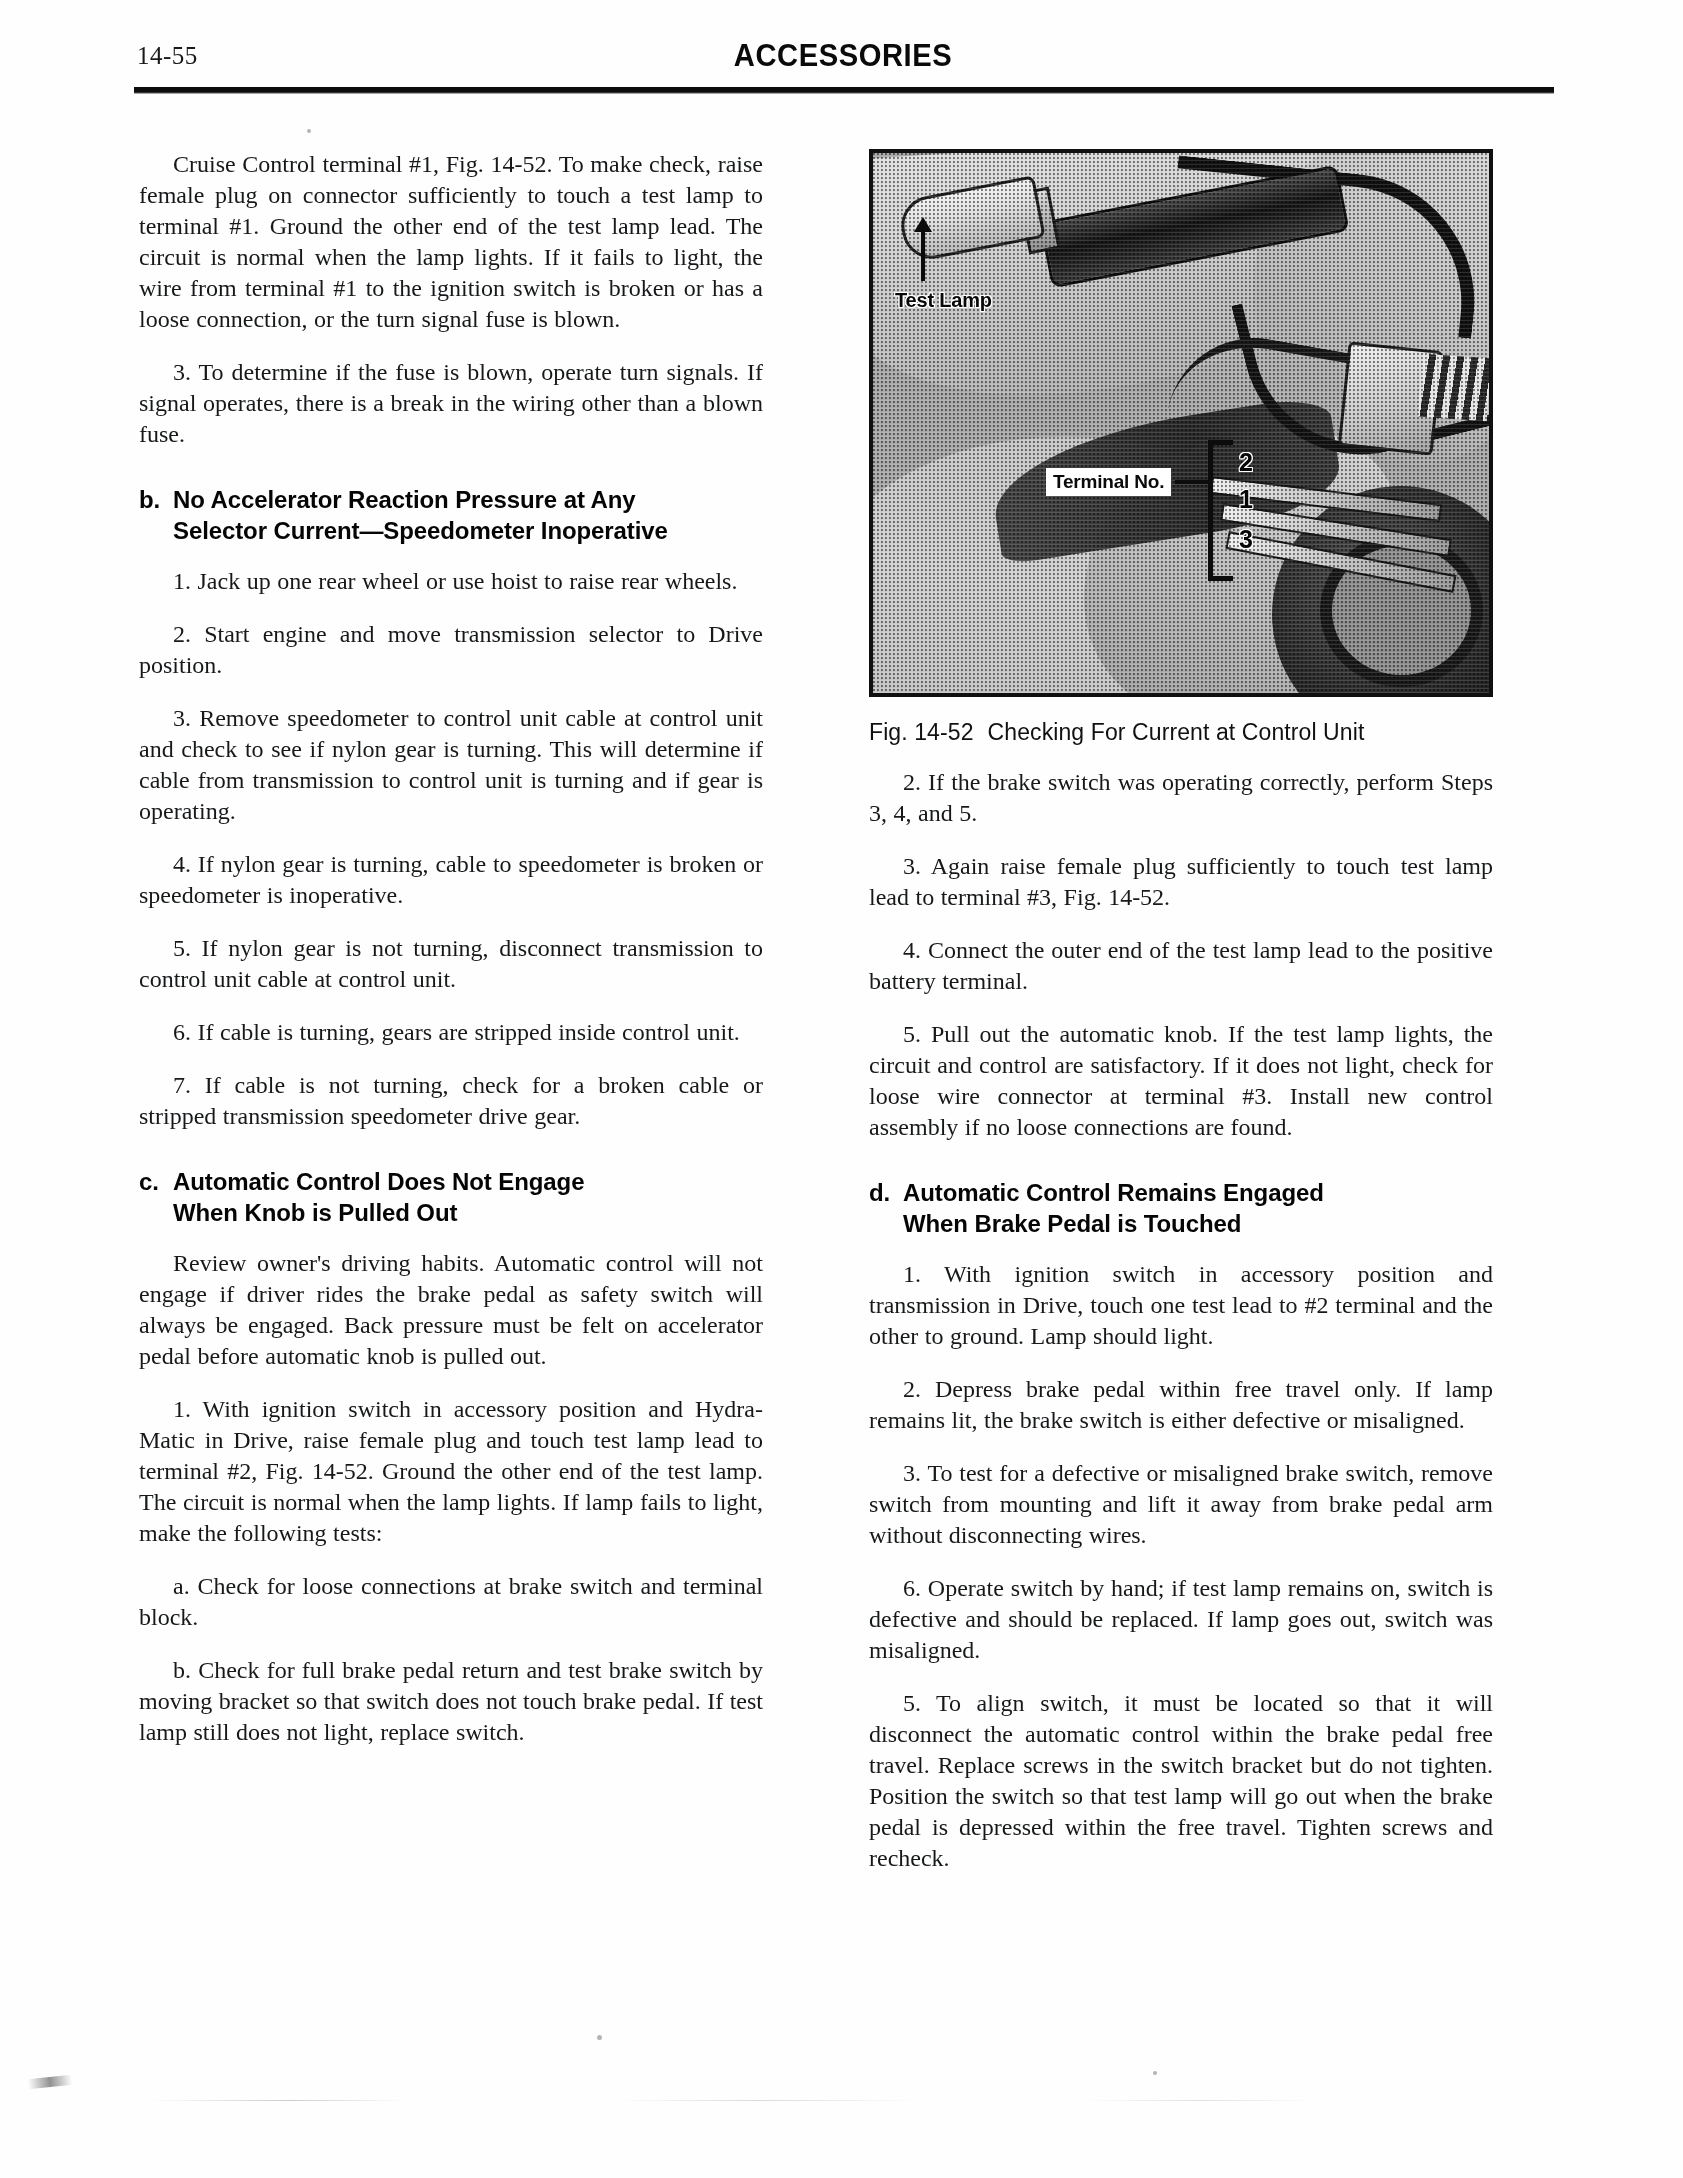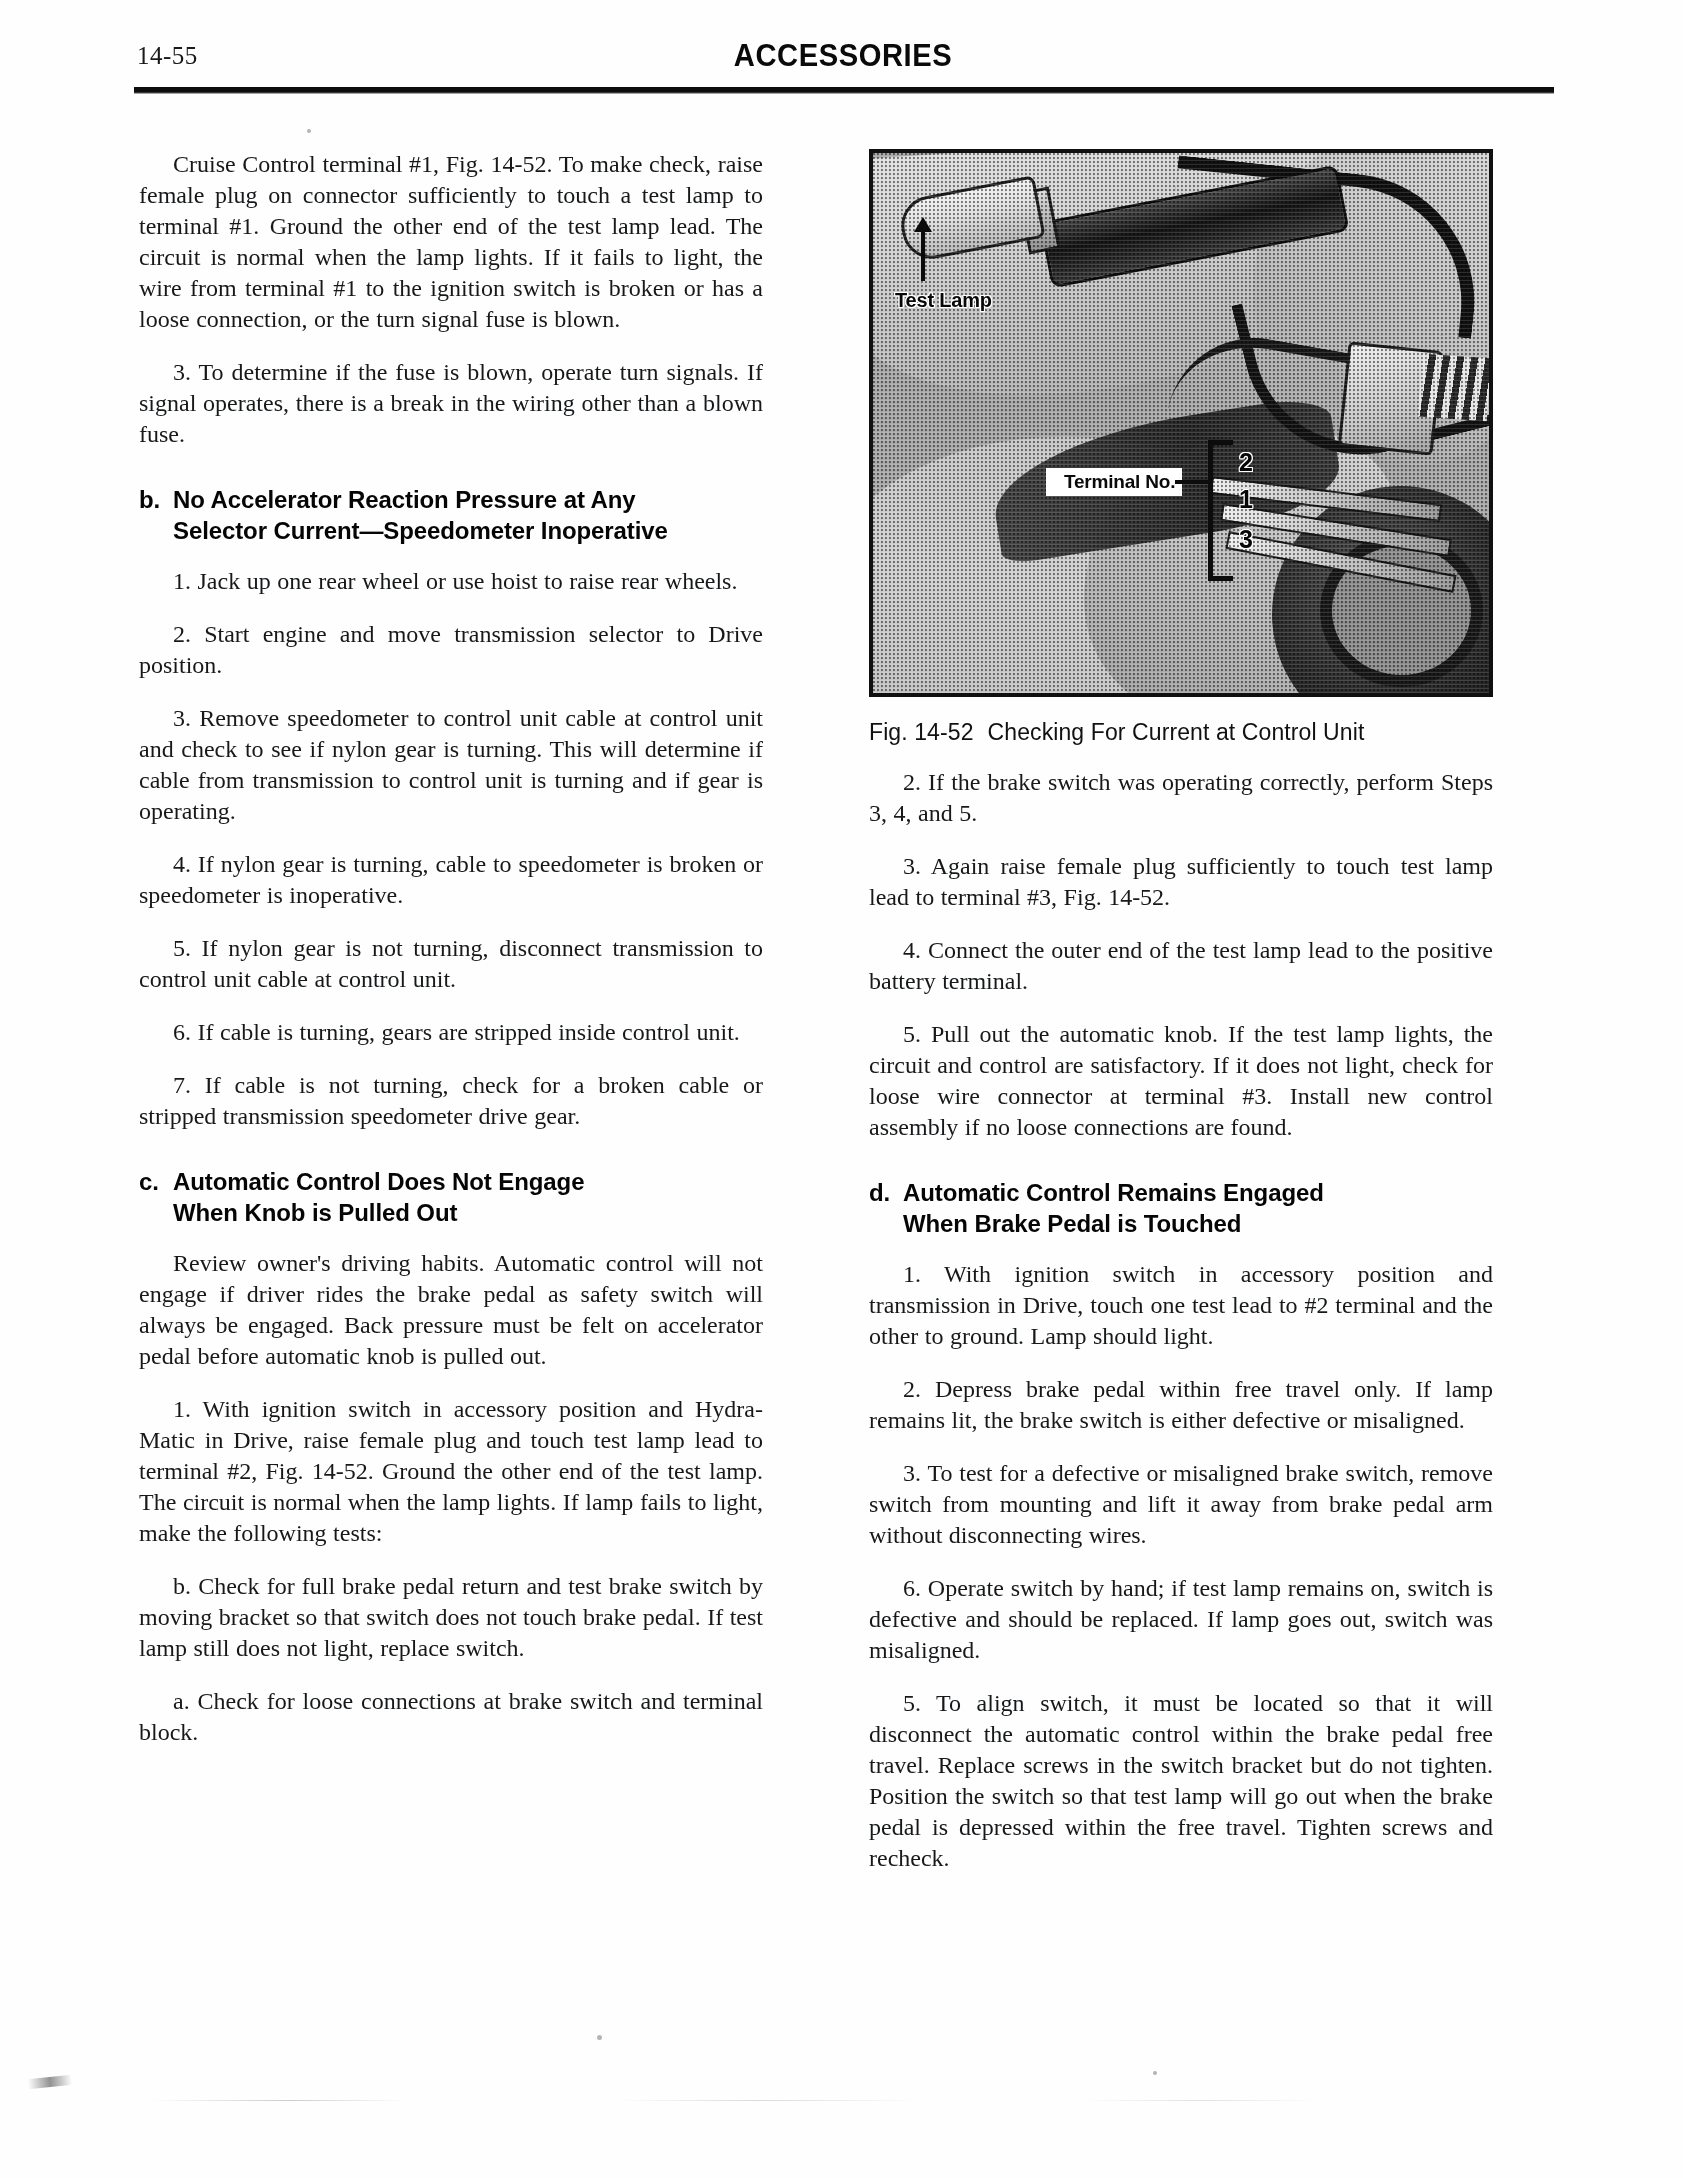--- a/index.html
+++ b/index.html
@@ -282,21 +282,21 @@
   
   .callout-box {
     position: absolute;
     background: #ffffff;
     color: #0a0a0a;
     font-family: "Liberation Sans", "DejaVu Sans", sans-serif;
     font-weight: bold;
     font-size: 19px;
     line-height: 19px;
     letter-spacing: -0.2px;
-    padding: 4px 7px 5px 18px;
+    padding: 4px 7px 5px 7px;
     white-space: nowrap;
   }
   .callout-plain {
     position: absolute;
     color: #080808;
     font-family: "Liberation Sans", "DejaVu Sans", sans-serif;
     font-weight: bold;
     font-size: 20px;
     line-height: 20px;
     letter-spacing: -0.2px;
@@ -419,22 +419,22 @@
     <p class="body">6. If cable is turning, gears are stripped inside control unit.</p>
     <p class="body">7. If cable is not turning, check for a broken cable or stripped transmission speedometer drive gear.</p>
 
     <h3 class="sub">
       <span class="lbl">c.</span><span>Automatic Control Does Not Engage</span>
       <span class="ln2">When Knob is Pulled Out</span>
     </h3>
 
     <p class="body">Review owner's driving habits. Automatic control will not engage if driver rides the brake pedal as safety switch will always be engaged. Back pressure must be felt on accelerator pedal before automatic knob is pulled out.</p>
     <p class="body">1. With ignition switch in accessory position and Hydra-Matic in Drive, raise female plug and touch test lamp lead to terminal #2, Fig. 14-52. Ground the other end of the test lamp. The circuit is normal when the lamp lights. If lamp fails to light, make the following tests:</p>
+    <p class="body">a. Check for loose connections at brake switch and terminal block.</p>
     <p class="body">b. Check for full brake pedal return and test brake switch by moving bracket so that switch does not touch brake pedal. If test lamp still does not light, replace switch.</p>
-    <p class="body">a. Check for loose connections at brake switch and terminal block.</p>
   </div>
 
   <div class="figure">
     <div class="photo">
       <div class="photo-canvas"></div>
 
       <div class="shape arm-upper"></div>
       <div class="shape hand-right"></div>
       <div class="shape arm-lower"></div>
       <div class="shape hand-lower"></div>

